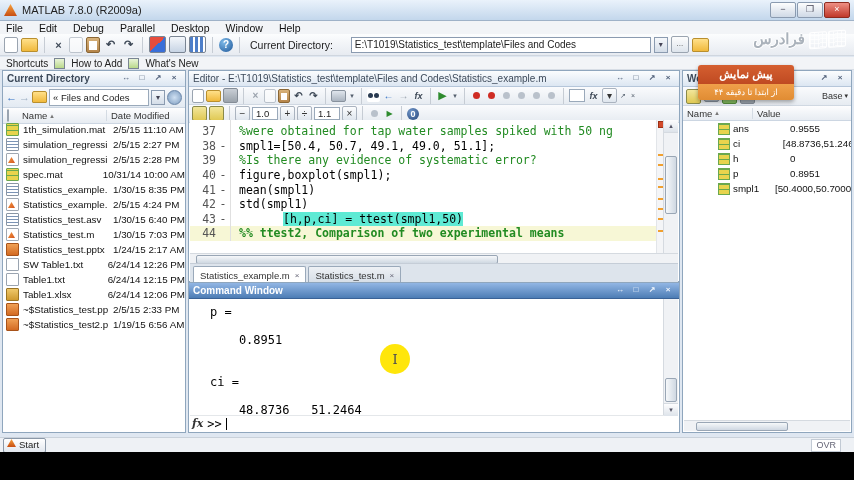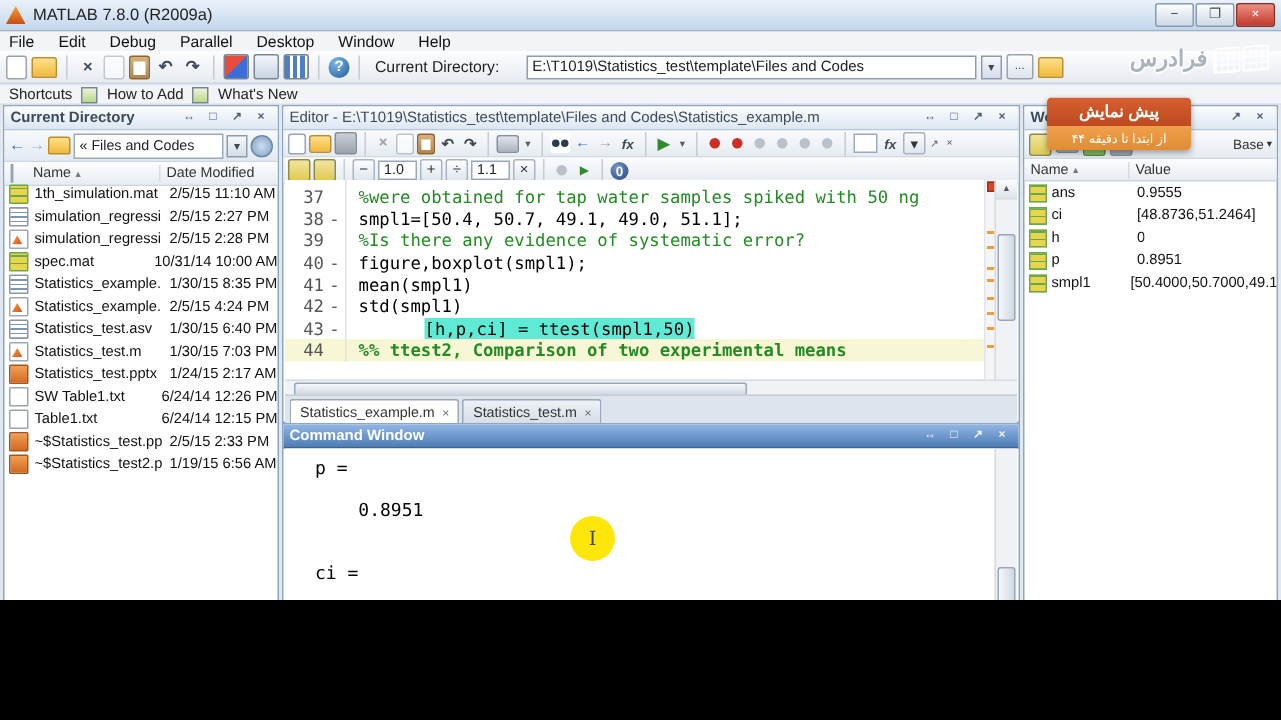--- a/index.html
+++ b/index.html
@@ -1,16 +1,16 @@
 <!DOCTYPE html>
 <html><head>
 <meta charset="utf-8">
 <style>
   html,body{margin:0;padding:0;background:#000;}
-  #screen{position:relative;width:854px;height:400px;overflow:hidden;
+  #screen{position:relative;width:854px;height:452px;overflow:hidden;
     font-family:"Liberation Sans",sans-serif;background:#dfe7f1;-webkit-font-smoothing:antialiased;}
   
   .titlebar{position:absolute;left:0;top:0;width:854px;height:21px;
     background:linear-gradient(#eaf2fb,#c3d7ec);border-bottom:1px solid #9fb2c8;
     display:flex;align-items:center;padding:0 4px;box-sizing:border-box;}
   .mlogo{width:13px;height:12px;margin-right:5px;position:relative;}
   .mlogo::before{content:"";position:absolute;inset:0;background:linear-gradient(#f7a13c,#c74e12);
     clip-path:polygon(50% 0,100% 100%,0 100%);}
   .titletext{font-size:11px;color:#222;}
   .winbtns{margin-left:auto;display:flex;gap:1px;}
@@ -180,21 +180,21 @@
     font-family:"DejaVu Serif","Liberation Serif",serif;font-size:13px;color:#4a4a52;}
   
   #workspace{left:682px;top:0;width:170px;height:363px;}
   .wstoolbar{height:18px;background:linear-gradient(#fafbfd,#e6ebf1);border-bottom:1px solid #d0d8e2;
     display:flex;align-items:center;gap:3px;padding:0 3px;}
   .wsel{margin-left:auto;display:flex;align-items:center;gap:2px;font-size:9px;color:#333;}
   .wshead{height:14px;display:flex;align-items:center;background:linear-gradient(#fdfdfe,#e7ecf2);
     border-bottom:1px solid #ccd6e2;font-size:9.5px;color:#333;}
   .wsh-name{width:70px;border-right:1px solid #d4dbe3;padding-left:4px;display:flex;gap:3px;align-items:center;box-sizing:border-box;}
   .wsh-val{flex:1;padding-left:4px;}
-  .wrow{height:15px;display:flex;align-items:center;font-size:9.8px;color:#111;white-space:nowrap;overflow:hidden;}
+  .wrow{height:15px;display:flex;align-items:center;font-size:9.8px;color:#111;white-space:nowrap;overflow:hidden;margin-left:32px;}
   .vicon{width:10px;height:10px;margin:0 3px;flex:none;border:1px solid #6aa84f;
     background:repeating-linear-gradient(0deg,#e8d44d 0 4px,#6aa84f 4px 5px),
        repeating-linear-gradient(90deg,rgba(255,255,255,0) 0 4px,#6aa84f 4px 5px),#e8d44d;}
   .wname{width:53px;overflow:hidden;}
   .wval{padding-left:4px;overflow:hidden;}
   .wshscroll{position:absolute;left:1px;right:1px;bottom:1px;height:10px;background:#f0f2f5;border-top:1px solid #d5dae0;
     display:flex;align-items:center;}
   .wsthumb{margin-left:12px;width:90px;height:7px;border:1px solid #99a6b5;border-radius:2px;
     background:linear-gradient(#f6f8fa,#cfd8e2);}
   
@@ -401,20 +401,25 @@
             <span class="fname">SW Table1.txt</span>
             <span class="fdate">6/24/14 12:26 PM</span>
           </div>
 
           <div class="frow">
             <span class="ficon txt"></span>
             <span class="fname">Table1.txt</span>
             <span class="fdate">6/24/14 12:15 PM</span>
           </div>
 
+          <div class="frow">
+            <span class="ficon xlsx"></span>
+            <span class="fname">Table1.xlsx</span>
+            <span class="fdate">6/24/14 12:06 PM</span>
+          </div>
 
           <div class="frow">
             <span class="ficon pptx"></span>
             <span class="fname">~$Statistics_test.pptx</span>
             <span class="fdate">2/5/15 2:33 PM</span>
           </div>
 
           <div class="frow">
             <span class="ficon pptx"></span>
             <span class="fname">~$Statistics_test2.p...</span>

